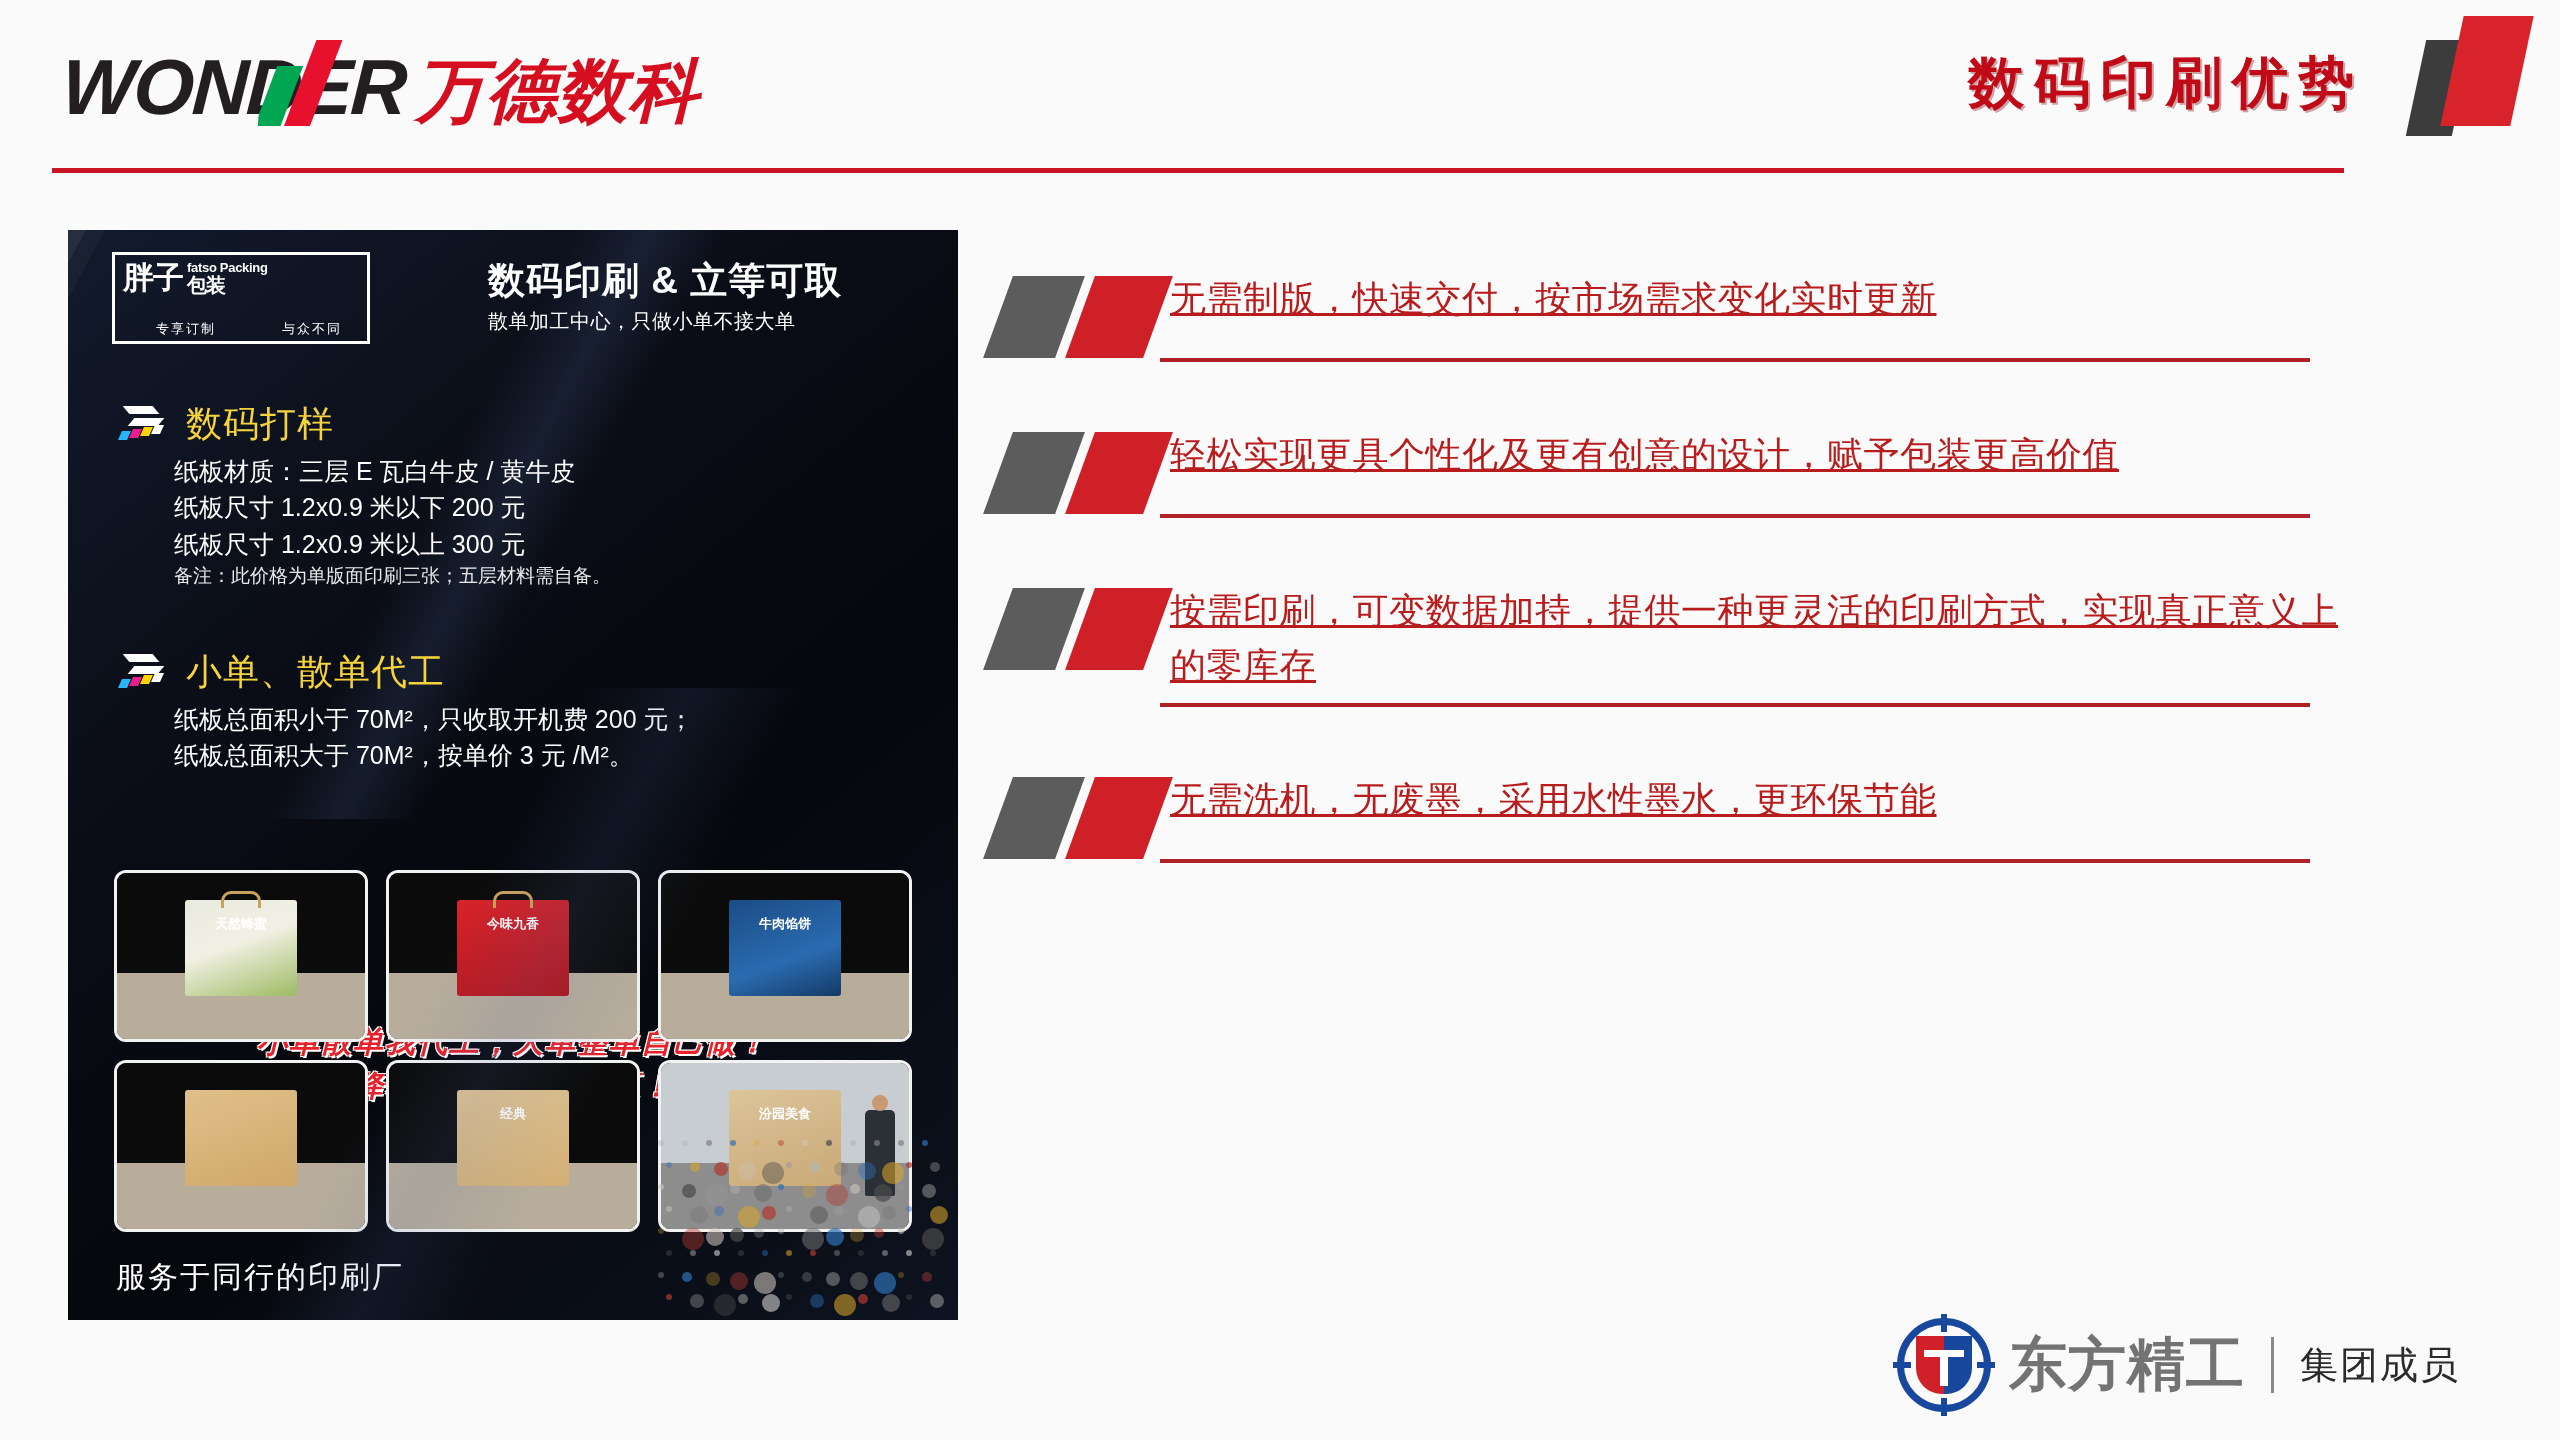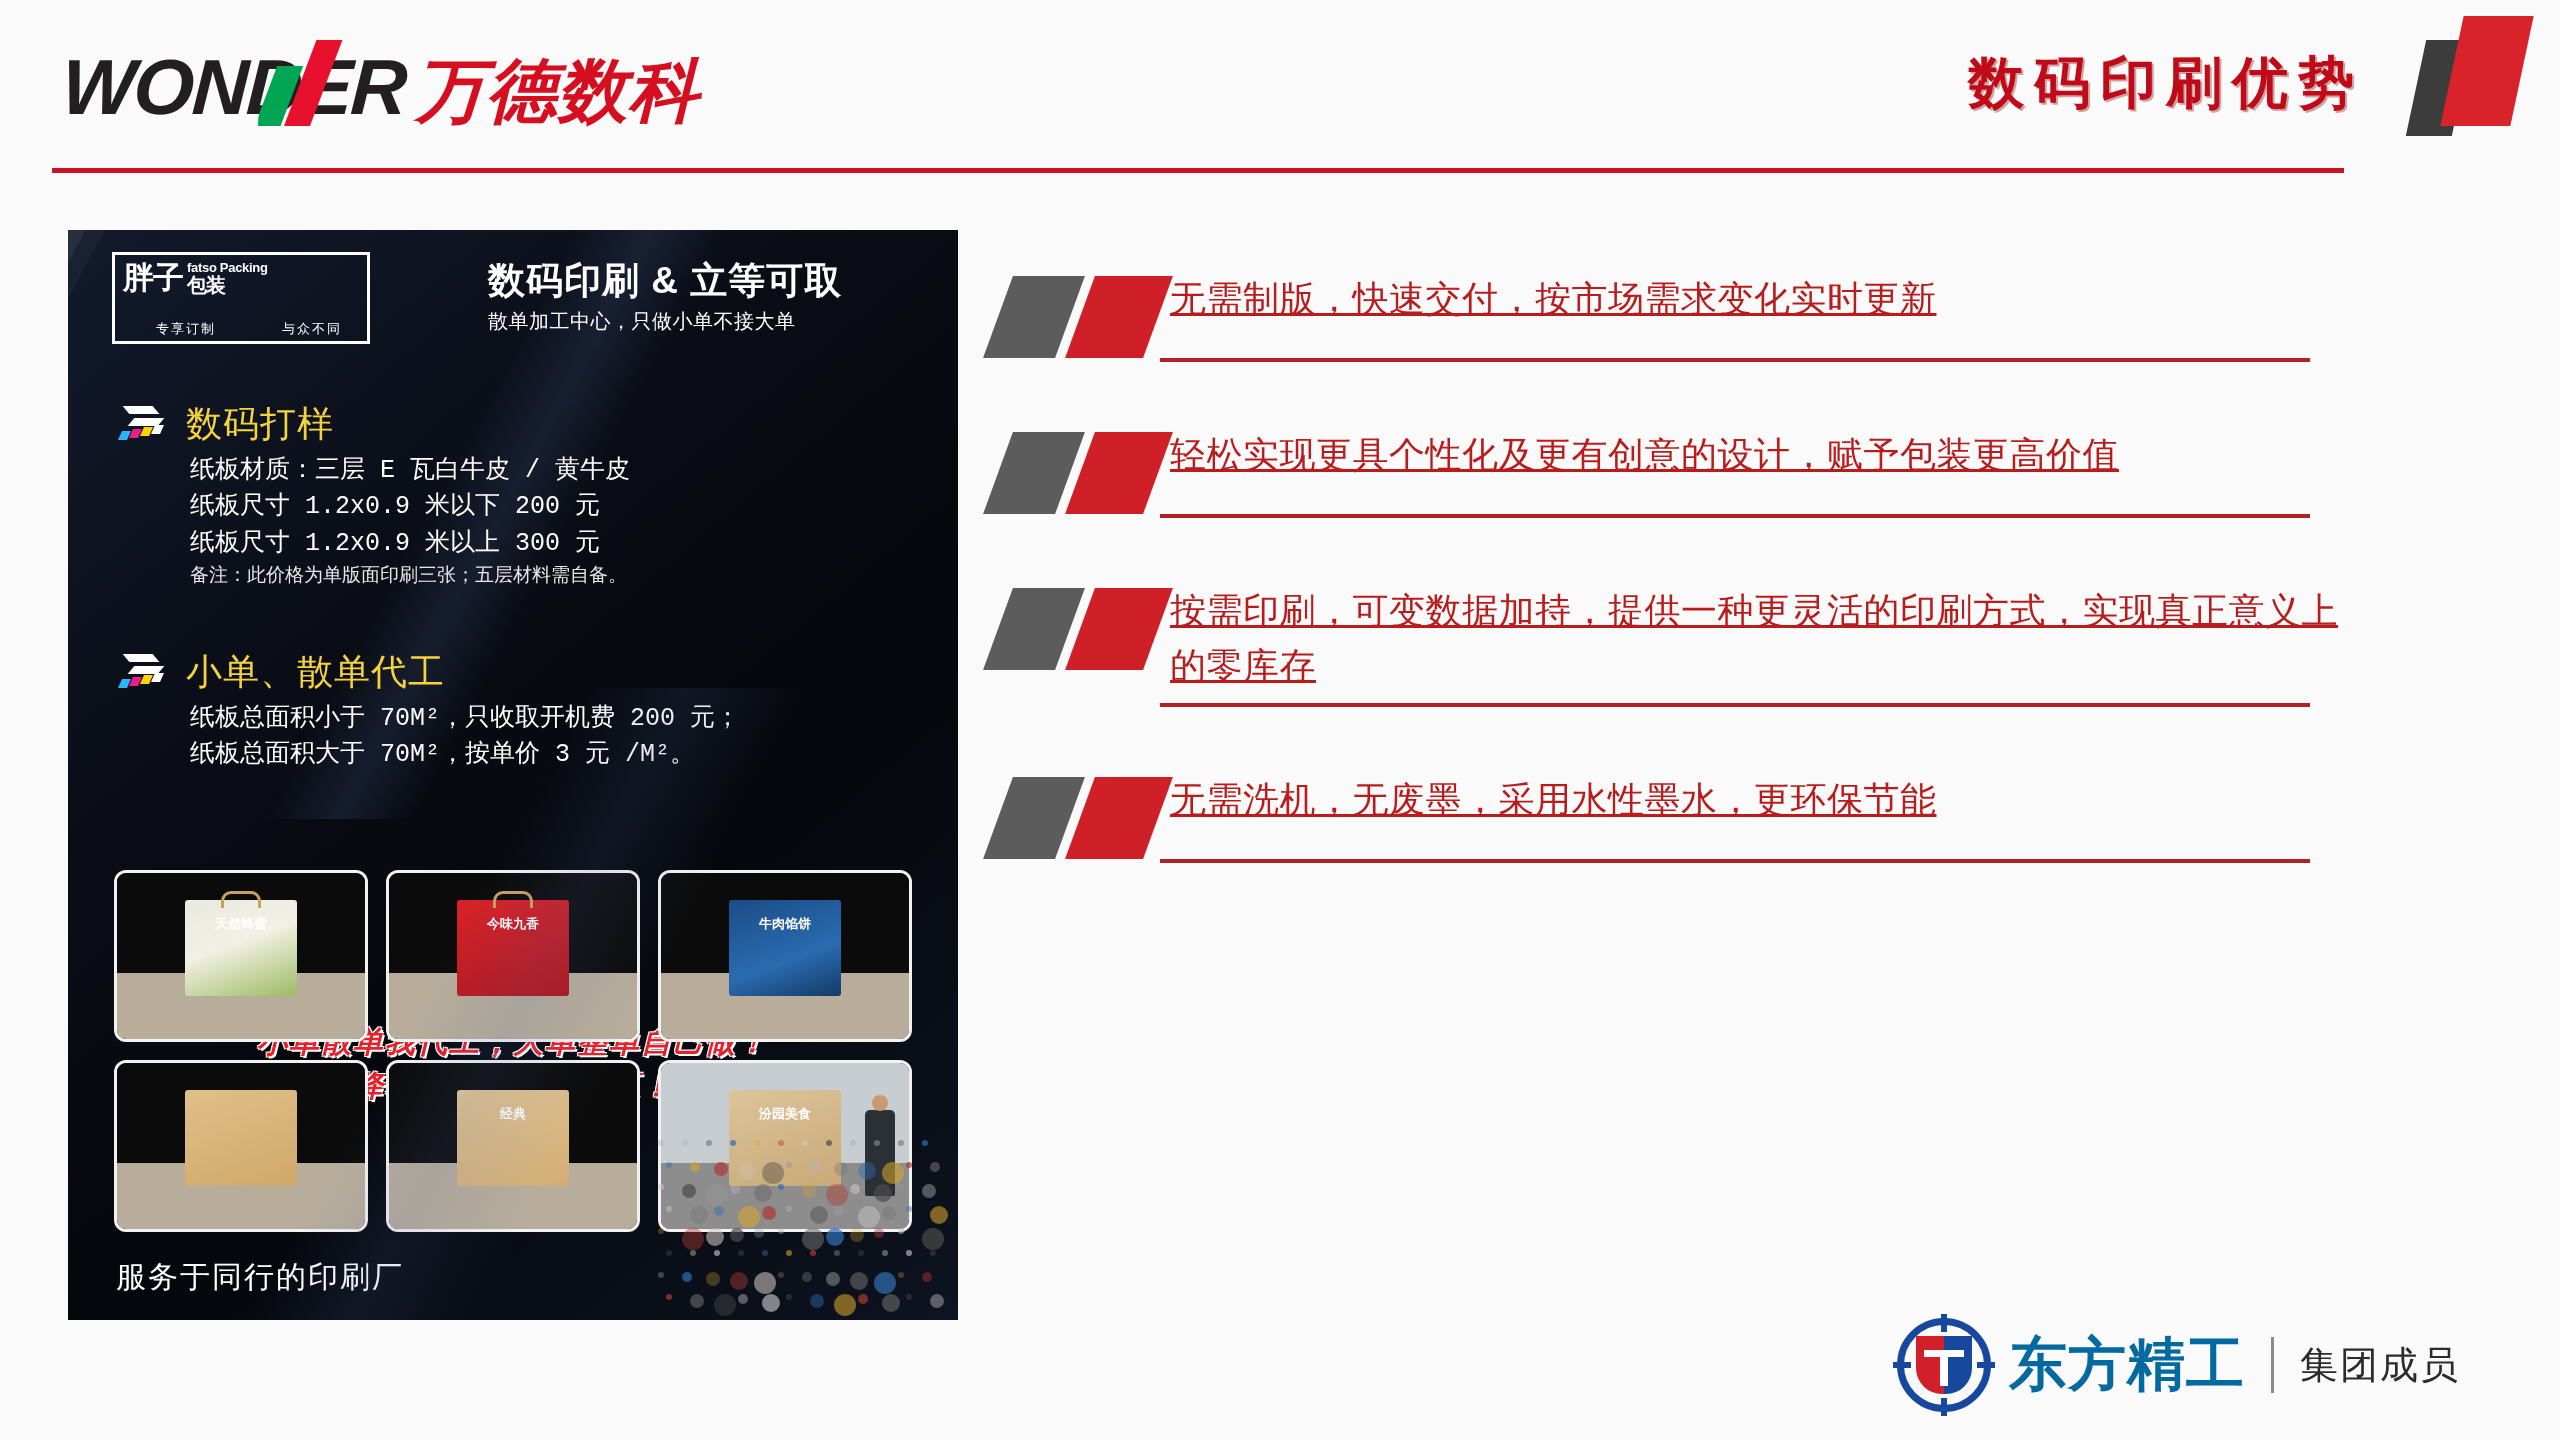--- a/index.html
+++ b/index.html
@@ -86,21 +86,21 @@
   .sect{position:absolute;left:50px;}
   .sect-head{display:flex;align-items:center;}
   .arrow-ico{position:relative;width:58px;height:46px;margin-right:10px;flex:none;}
   .arrow-ico .a1{position:absolute;left:8px;top:4px;width:30px;height:8px;background:#fff;transform:skewX(40deg);}
   .arrow-ico .a2{position:absolute;left:13px;top:16px;width:30px;height:8px;background:#fff;transform:skewX(-40deg);}
   .arrow-ico .d1{position:absolute;left:2px;top:29px;width:9px;height:9px;background:#29b6f6;transform:skewX(-24deg);}
   .arrow-ico .d2{position:absolute;left:13px;top:27px;width:9px;height:9px;background:#e91e8c;transform:skewX(-24deg);}
   .arrow-ico .d3{position:absolute;left:24px;top:25px;width:9px;height:9px;background:#ffd400;transform:skewX(-24deg);}
   .arrow-ico .d4{position:absolute;left:35px;top:23px;width:9px;height:9px;background:#ffffff;transform:skewX(-24deg);}
   .sect-title{font-size:36px;font-weight:normal;color:#f5d33c;letter-spacing:1px;white-space:nowrap;}
-  .sect-lines{margin-left:72px;margin-top:4px;font-family:Liberation Mono, monospace;}
+  .sect-lines{margin-left:56px;margin-top:4px;}
   .sect-line{font-size:25px;color:#fff;line-height:1.45;white-space:nowrap;}
   .sect-note{font-size:19px;color:#e8e8e8;line-height:1.5;white-space:nowrap;}
 
   .slogan{
     position:absolute;left:0;top:790px;width:890px;text-align:center;
     color:#e62129;font-weight:bold;font-size:30px;line-height:1.45;
     letter-spacing:2px;font-style:italic;
     text-shadow:2px 2px 0 #fff, -1px -1px 0 #fff, 1px -1px 0 #fff, -1px 1px 0 #fff;
     font-family:"Liberation Serif",serif;
   }
@@ -159,21 +159,21 @@
   .tick{position:absolute;background:#17489e;}
   .t-top{left:44px;top:-4px;width:6px;height:18px;}
   .t-bot{left:44px;bottom:-4px;width:6px;height:18px;}
   .t-lf{left:-4px;top:44px;width:18px;height:6px;}
   .t-rt{right:-4px;top:44px;width:18px;height:6px;}
   .shield{position:absolute;left:19px;top:18px;width:56px;height:58px;}
   .shield .sl{position:absolute;left:0;top:0;width:28px;height:58px;background:#d0202a;border-radius:0 0 0 26px;}
   .shield .sr{position:absolute;left:28px;top:0;width:28px;height:58px;background:#17489e;border-radius:0 0 26px 0;}
   .shield .bar{position:absolute;left:8px;top:14px;width:40px;height:7px;background:#fff;}
   .shield .stem{position:absolute;left:24px;top:14px;width:8px;height:36px;background:#fff;}
-  .dfjg-cn{font-size:58px;font-weight:bold;color:#0369a1;margin-left:18px;letter-spacing:1px;}
+  .dfjg-cn{font-size:58px;font-weight:bold;color:#737373;margin-left:18px;letter-spacing:1px;}
   .dfjg-div{width:3px;height:56px;background:#8a8a8a;margin:0 26px;}
   .dfjg-sub{font-size:38px;color:#2b2b2b;letter-spacing:2px;font-family:"Liberation Serif",serif;}
 </style>
 </head>
 <body>
 
 <div class="header">
 
   <div class="logo-wrap">
     <div class="logo-wonder">

